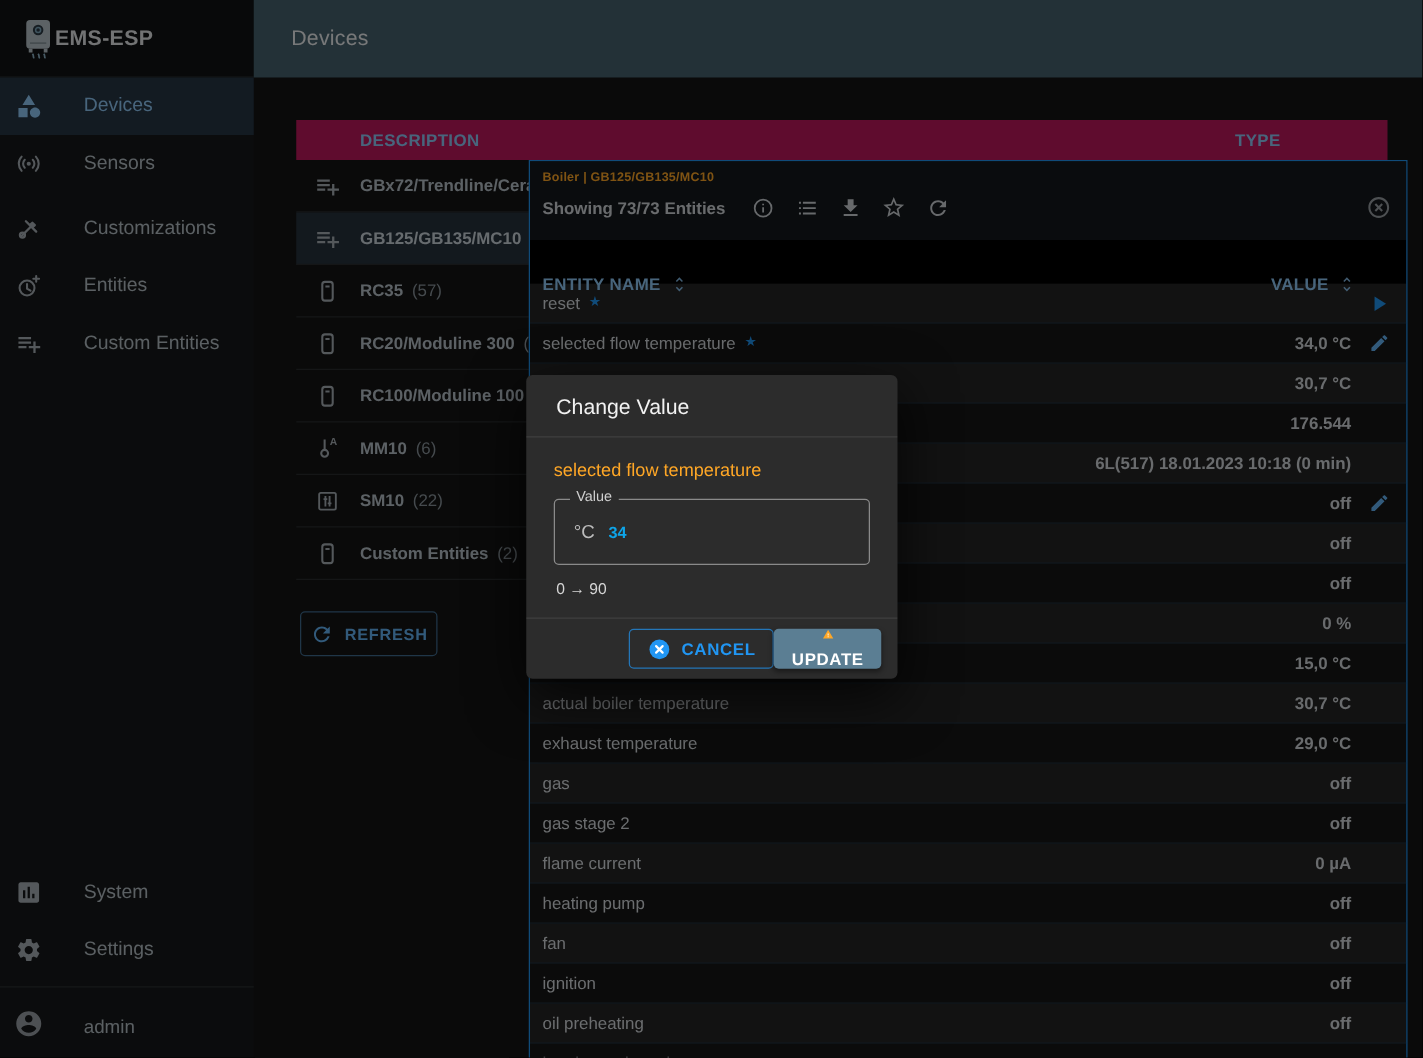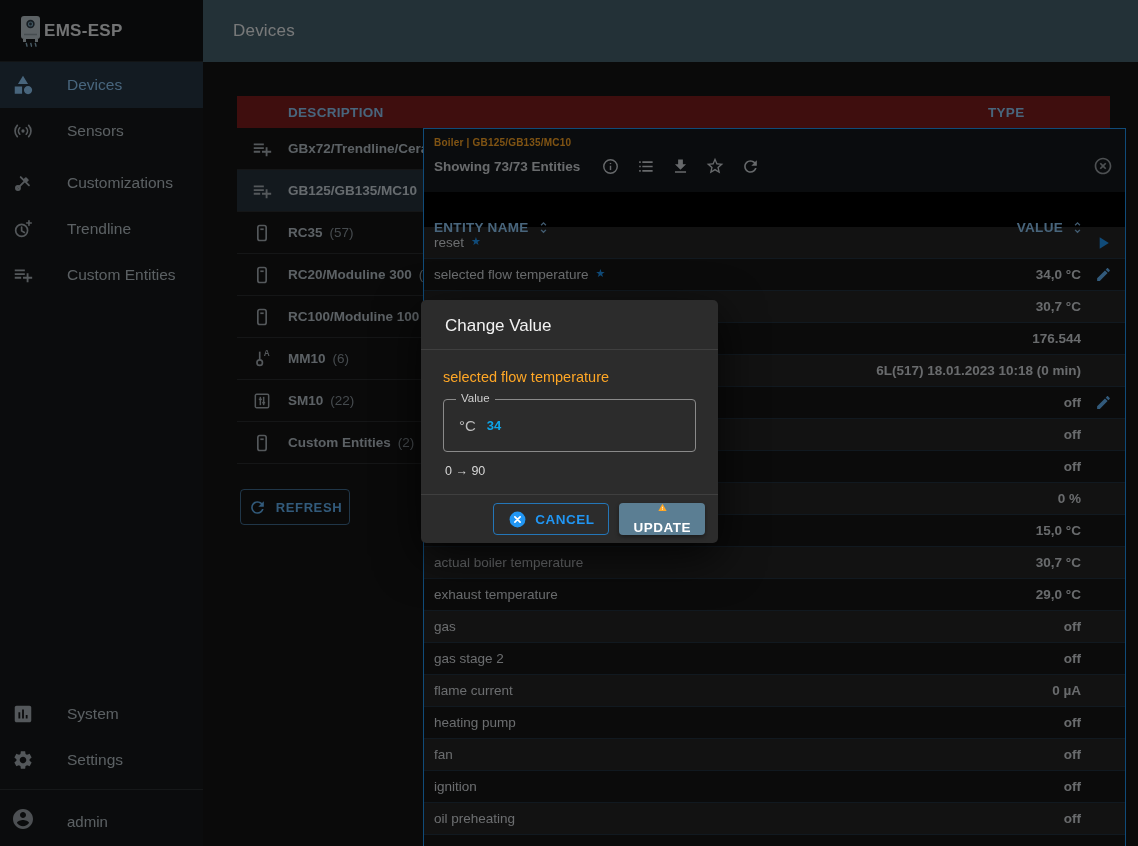--- a/index.html
+++ b/index.html
@@ -21,21 +21,21 @@
   .side-divider { border-top:1px solid #2c3032; margin:6px 0; }
   .user-item { height:50px; display:flex; align-items:center; padding-left:11px; gap:32px; color:#b6c0c6; cursor:pointer; }
   .user-item .nlabel { font-size:15px; }
 
   
   .appbar { position:absolute; left:203px; top:0; width:935px; height:62px; background:#46626e; display:flex; align-items:center; padding-left:30px; z-index:2; }
   .appbar-title { font-size:17px; font-weight:500; color:#eef1f2; letter-spacing:.2px; }
 
   
   .device-table { position:absolute; left:237px; top:96px; width:873px; z-index:1; }
-  .dheader { height:32px; background:#7f1d1d; position:relative; display:flex; align-items:center; }
+  .dheader { height:32px; background:#be185d; position:relative; display:flex; align-items:center; }
   .dheader .h-desc { position:absolute; left:51px; font-size:13.5px; font-weight:bold; color:#90caf9; letter-spacing:.3px; }
   .dheader .h-type { position:absolute; left:751px; font-size:13.5px; font-weight:bold; color:#90caf9; letter-spacing:.3px; }
   .drow { height:42px; display:flex; align-items:center; padding-left:13px; border-bottom:1px solid #2a2d2f; cursor:pointer; }
   .drow .dicon { width:24px; height:24px; margin-right:14px; display:flex; align-items:center; justify-content:center; color:#a9b1b7; }
   .drow .dlabel { font-size:13.5px; font-weight:bold; color:#b9c3ca; white-space:nowrap; }
   .drow .dcount { font-size:13.5px; color:#8b959c; margin-left:7px; white-space:nowrap; }
   .drow.selected { background:#27323d; }
   .drow.selected .dlabel { color:#cdd6dd; }
   .refresh-btn { position:absolute; left:240px; top:489px; width:110px; height:36px; border:1px solid rgba(100,181,246,.55); border-radius:4px; background:transparent; color:#64b5f6; font-size:13px; font-weight:bold; letter-spacing:.6px; display:flex; align-items:center; justify-content:center; gap:9px; cursor:pointer; font-family:inherit; }
 
@@ -67,21 +67,21 @@
   .modal { position:absolute; left:421px; top:300px; width:297px; background:#2c2c2c; border-radius:5px; box-shadow:0 14px 45px rgba(0,0,0,.75); z-index:20; overflow:hidden; }
   .modal-title { padding:16px 24px 13px 24px; font-size:17px; font-weight:500; color:#f2f2f2; border-bottom:1px solid #3f3f3f; }
   .modal-body { padding:19px 22px 16px 22px; }
   .modal-entity { font-size:14.5px; color:#ffa726; margin-bottom:14px; }
   .value-field { position:relative; height:53px; border:1px solid #8a8a8a; border-radius:4px; }
   .value-label { position:absolute; top:-8px; left:12px; background:#2c2c2c; padding:0 5px; font-size:11.5px; color:#cfcfcf; }
   .value-row { height:100%; display:flex; align-items:center; gap:11px; padding-left:15px; cursor:text; }
   .value-unit { font-size:15px; color:#bdbdbd; }
   .value-num { font-size:13px; font-weight:bold; color:#0ea5e9; }
   .value-helper { margin:12px 0 0 2px; font-size:12.5px; color:#d6d6d6; }
-  .modal-footer { border-top:1px solid #3f3f3f; padding:8px 13px; display:flex; justify-content:flex-end; gap:10px; }
+  .modal-footer { border-top:1px solid #3f3f3f; padding:8px 13px; display:flex; justify-content:flex-end; }
   .btn { height:32px; border-radius:4px; display:flex; align-items:center; gap:8px; padding:0 14px; font-size:13.5px; font-weight:bold; letter-spacing:.5px; cursor:pointer; font-family:inherit; border:none; background:transparent; }
   .btn-cancel { border:1px solid rgba(33,150,243,.7); color:#2196f3; }
   .btn-update { background:#5b7e93; color:#fff; box-shadow:0 2px 4px rgba(0,0,0,.4);flex-direction:column; }
 </style>
 </head>
 <body>
 
 <div class="app">
 
   <nav class="sidebar">
@@ -129,21 +129,21 @@
       <span class="nlabel">Customizations</span>
     </div>
     <div class="nav-item">
       <span class="nicon">
         <svg width="22" height="22" viewBox="0 0 24 24" fill="none" stroke="currentColor" stroke-width="1.8" stroke-linecap="round">
             <circle cx="10.5" cy="13.5" r="6.5"></circle>
             <path d="M10.5 10v4l3 1.8"></path>
             <path d="M16 5.5h5M18.5 3v5"></path>
           </svg>
       </span>
-      <span class="nlabel">Trendline</span>
+      <span class="nlabel">Entities</span>
     </div>
     <div class="nav-item">
       <span class="nicon">
         <svg width="22" height="22" viewBox="0 0 24 24" fill="currentColor">
             <path d="M14 10H3v2h11v-2zm0-4H3v2h11V6zm4 8v-4h-2v4h-4v2h4v4h2v-4h4v-2h-4zM3 16h7v-2H3v2z"></path>
           </svg>
       </span>
       <span class="nlabel">Custom Entities</span>
     </div>
 

